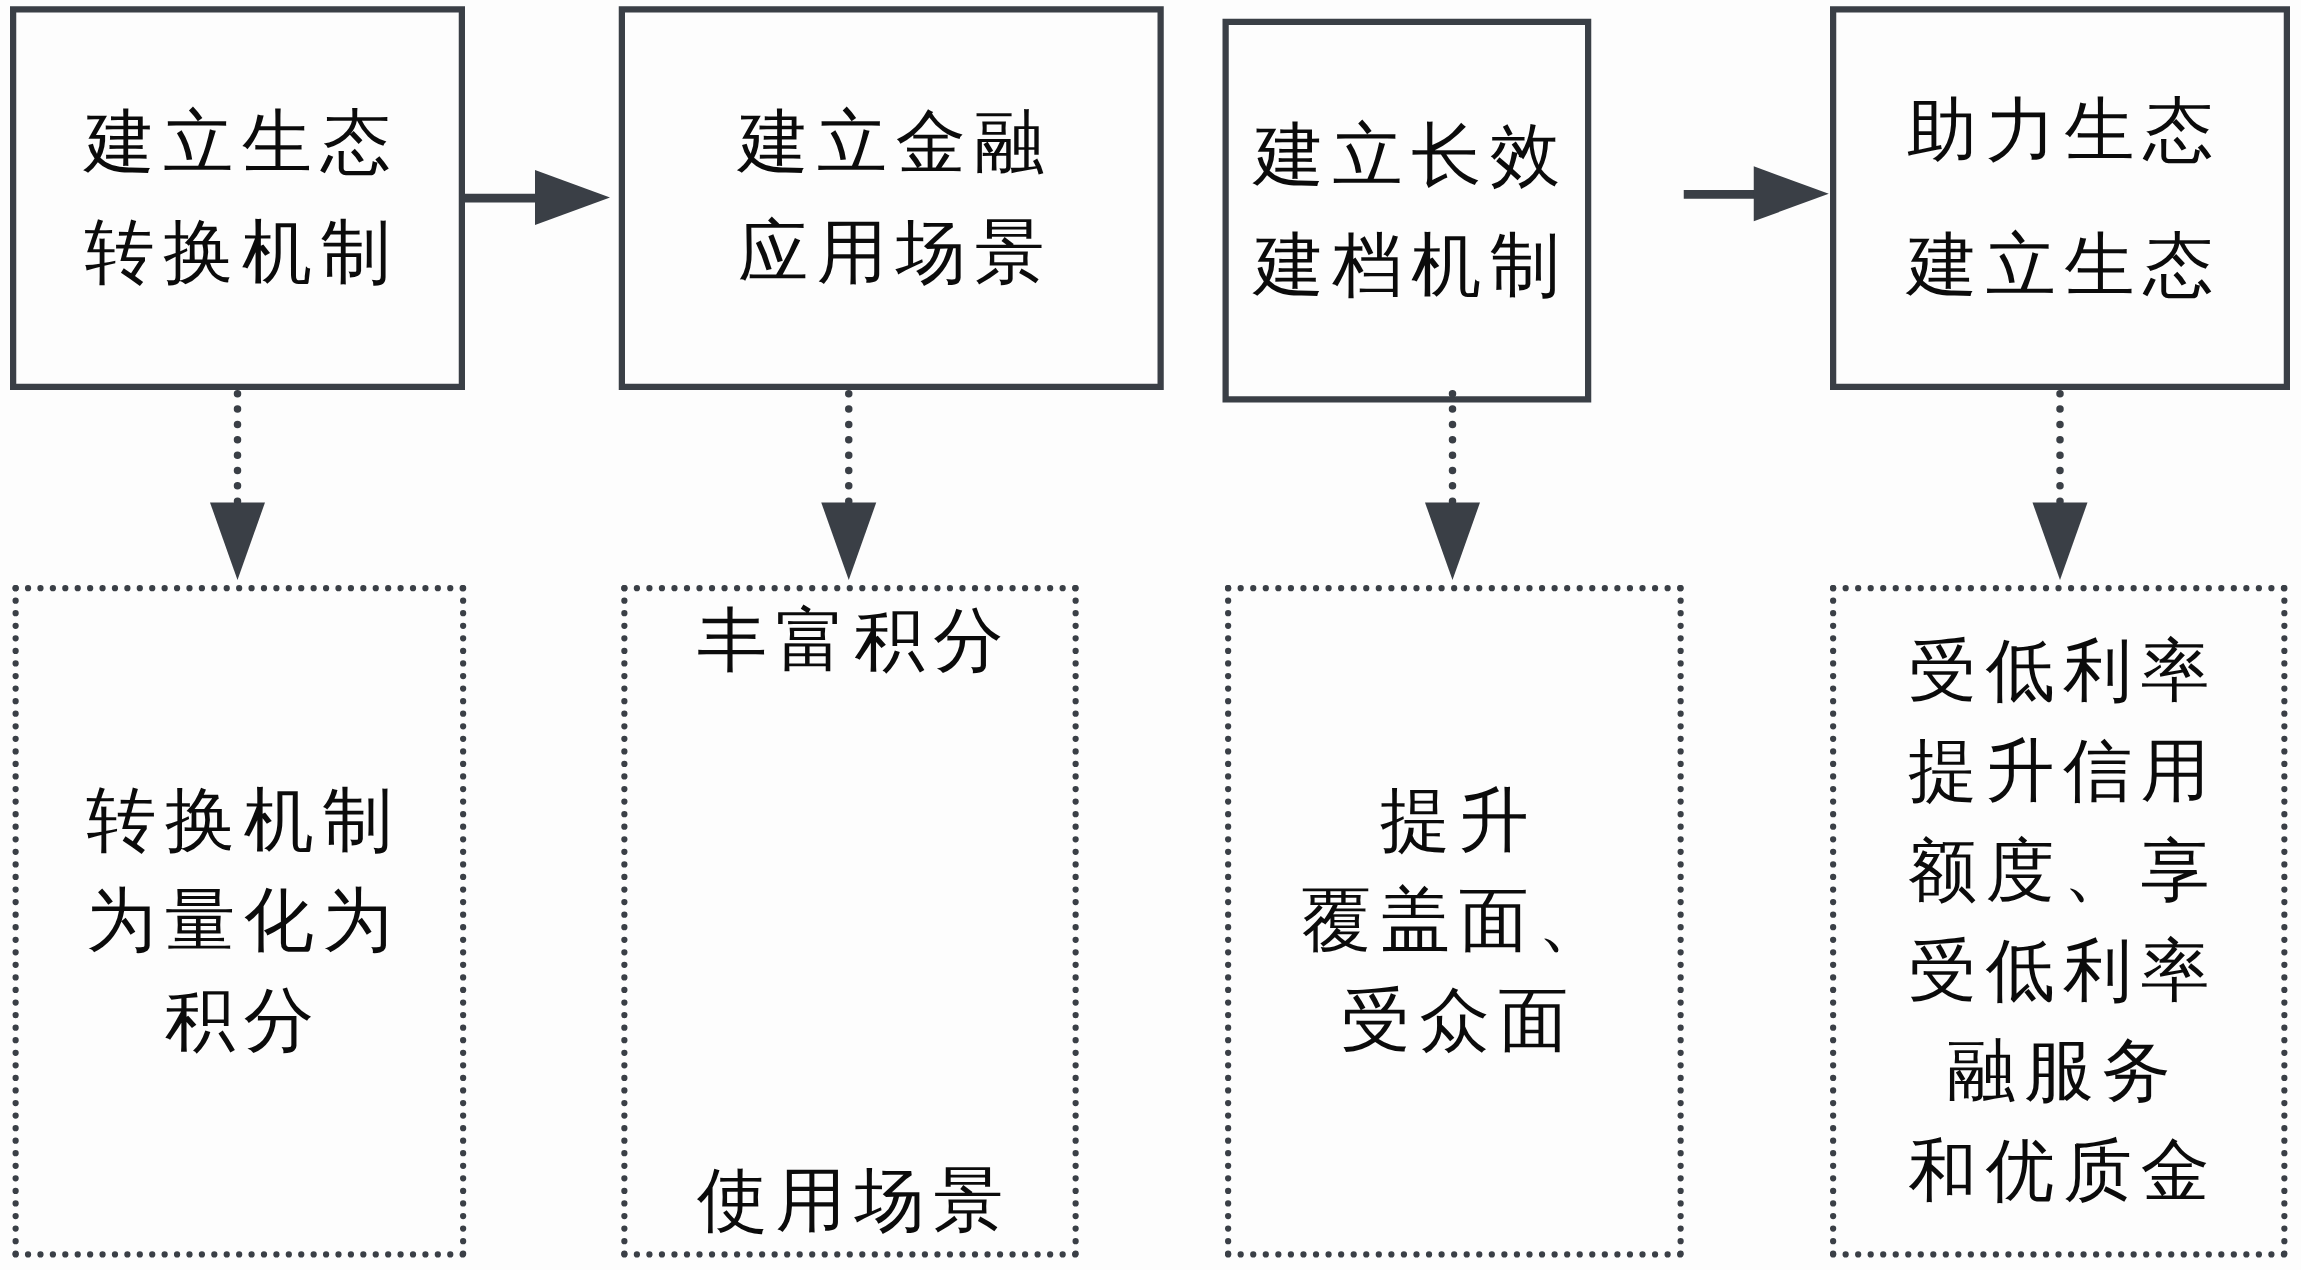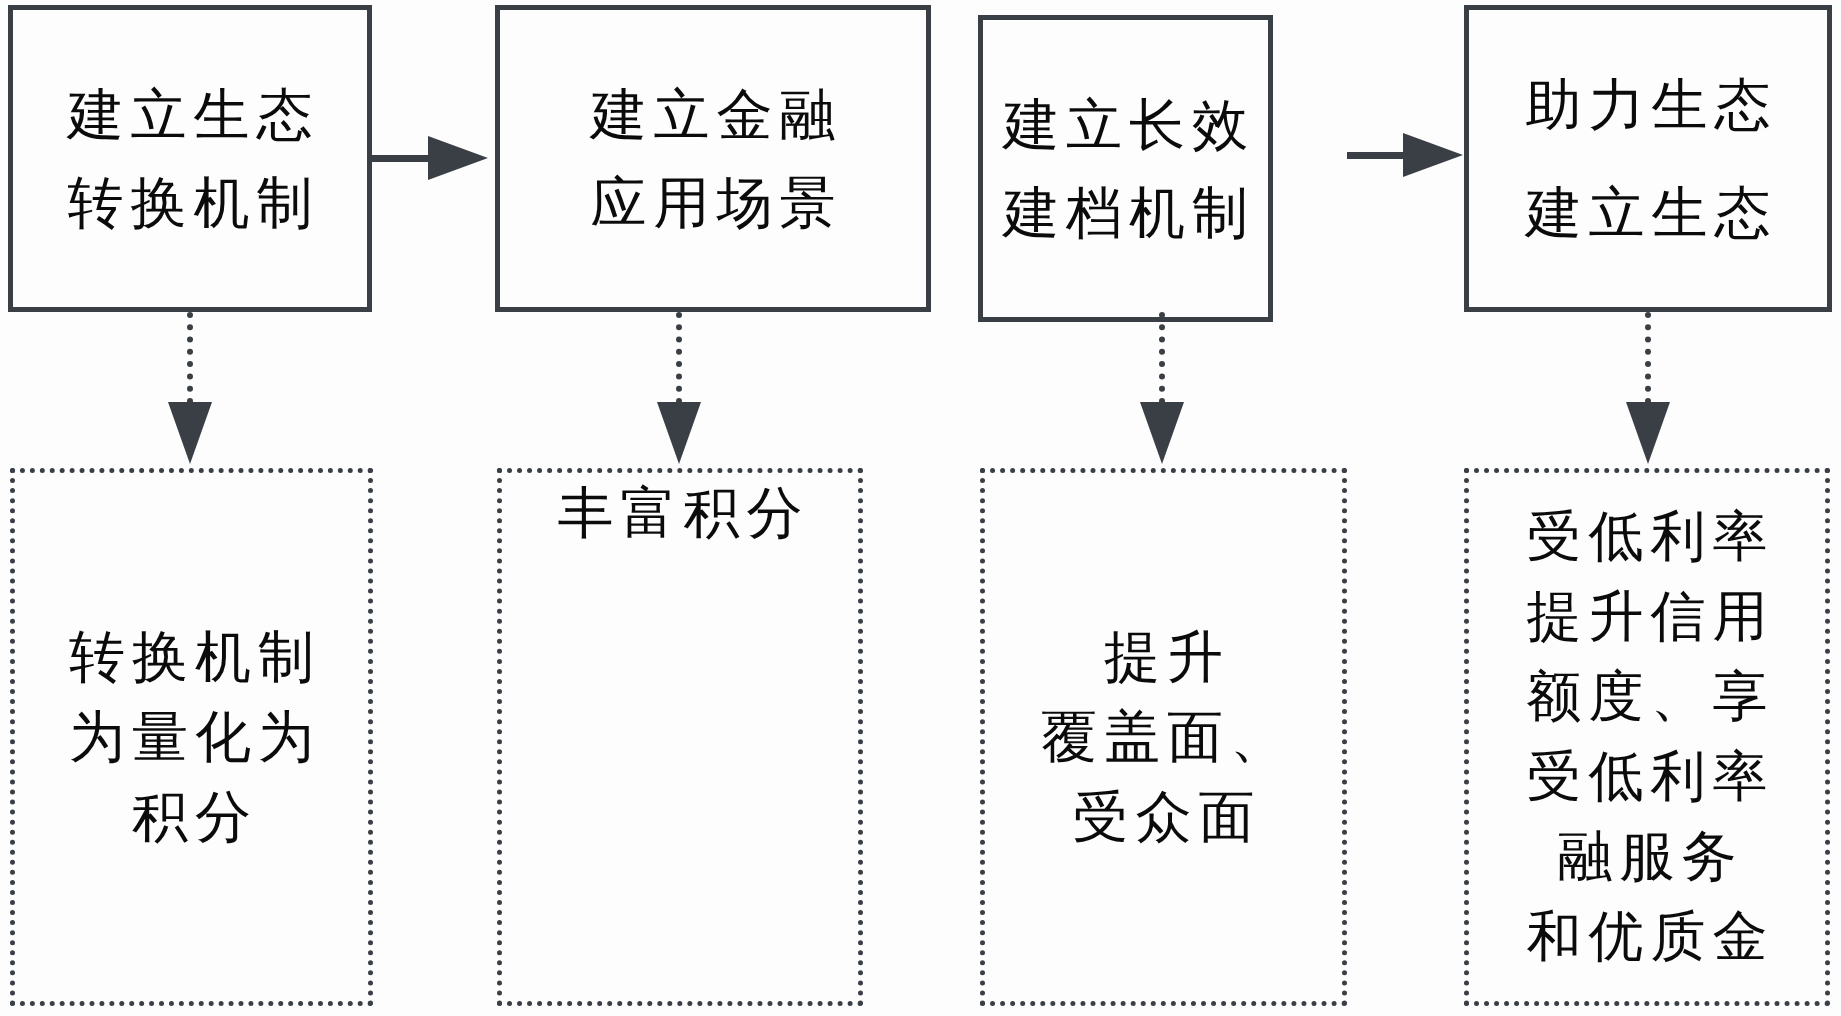--- a/index.html
+++ b/index.html
@@ -110,20 +110,21 @@
   <div class="box top t2">
     <div class="line">建立金融</div>
     <div class="line">应用场景</div>
   </div>
   <div class="arrow-down ad2">
     <div class="stem"></div>
     <div class="head"></div>
   </div>
   <div class="box bottom b2">
     <div class="line">丰富积分</div>
+    <div class="line">使用场景</div>
   </div>
 
   <div class="box top t3">
     <div class="line">建立长效</div>
     <div class="line">建档机制</div>
   </div>
   <div class="arrow-down ad3">
     <div class="stem"></div>
     <div class="head"></div>
   </div>

